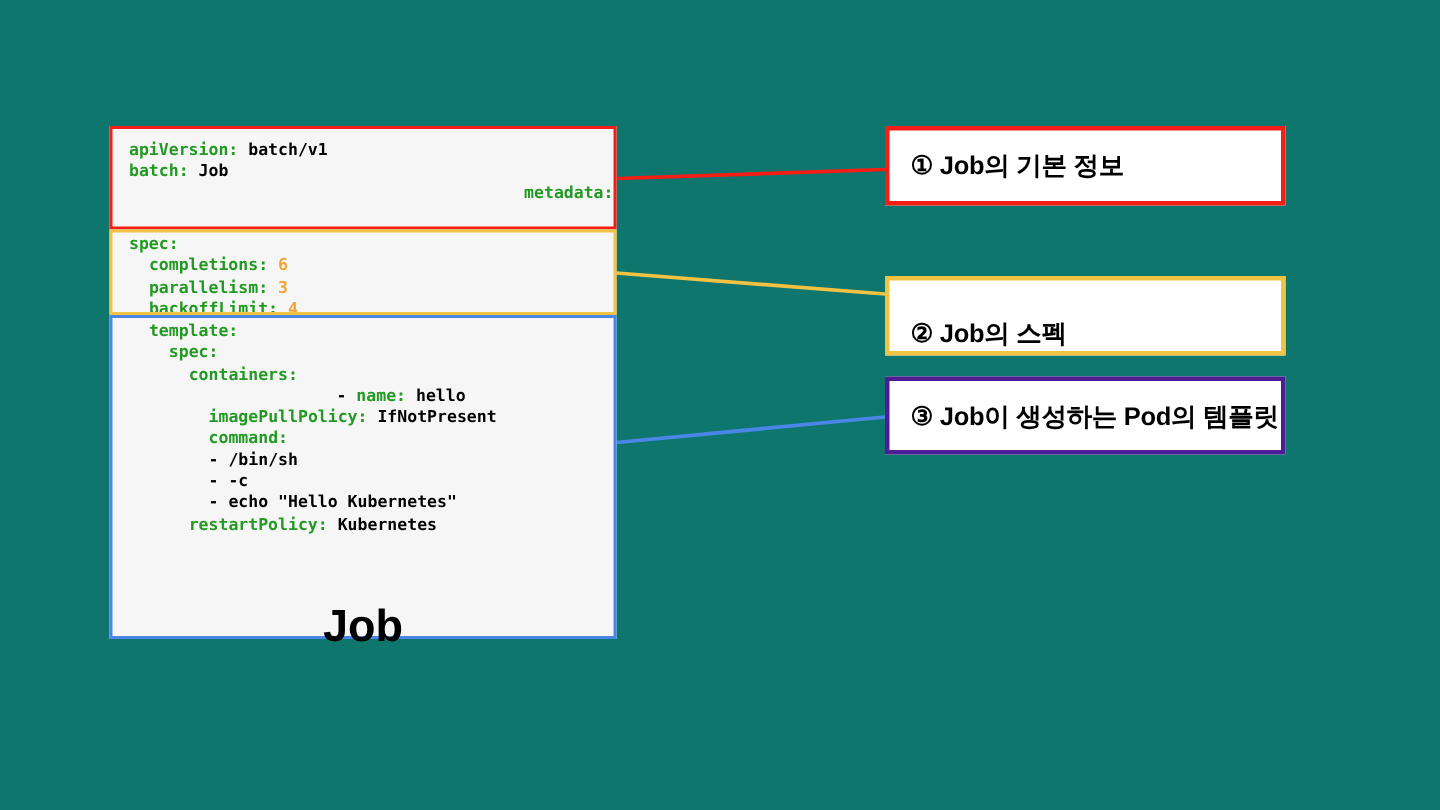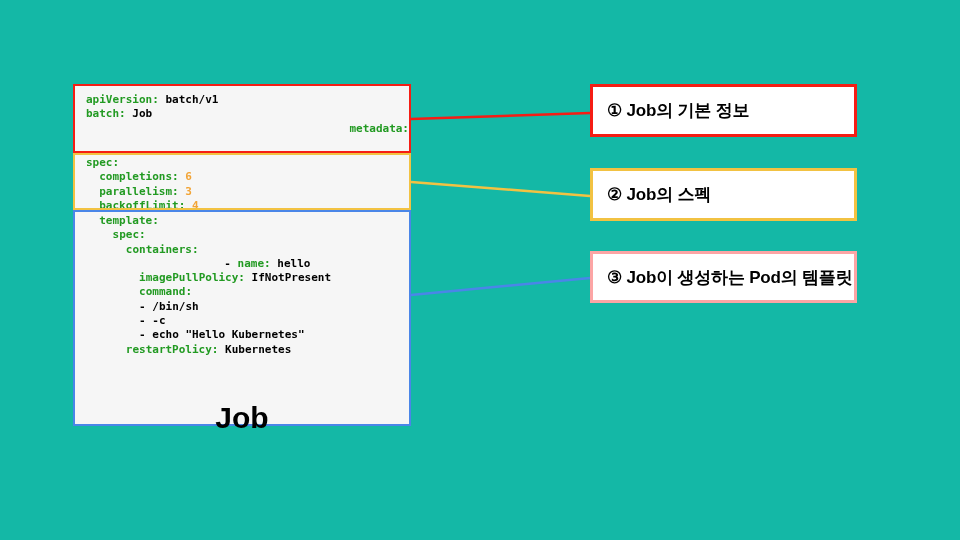--- a/index.html
+++ b/index.html
@@ -1,18 +1,18 @@
 <!DOCTYPE html>
 <html><head>
 <meta charset="utf-8">
 <style>
   html, body { margin: 0; padding: 0; background: #ffffff; }
   .slide {
     position: relative; width: 960px; height: 540px;
-    background: #14b8a6; overflow: hidden;
+    background: #0f766e; overflow: hidden;
     font-family: "Liberation Sans", sans-serif;
   }
   .connectors { position: absolute; left: 0; top: 0; width: 960px; height: 540px; }
 
   .code-box {
     position: absolute; left: 73px; width: 338px;
     background: #f6f6f6; box-sizing: border-box; overflow: hidden;
   }
   .code-box.red    { top: 84px;  height: 69px;  border: 2.5px solid #f51d14; padding: 7px 0 0 11px; }
   .code-box.yellow { top: 153px; height: 57px;  border: 2.5px solid #f2c242; padding: 1px 0 0 11px; }
@@ -28,22 +28,22 @@
   .seg-num { color: #f2a436; }
 
   .label-box {
     position: absolute; left: 590px; width: 267px;
     background: #ffffff; box-sizing: border-box;
     display: flex; align-items: center; padding-left: 14px;
     font-size: 17px; font-weight: bold; color: #000000;
     letter-spacing: -0.2px;
   }
   .label-box.red    { top: 84px;  height: 53px; border: 3px solid #f51d14; }
-  .label-box.yellow { top: 168px; height: 53px; border: 3px solid #f2c242; }
-  .label-box.blue   { top: 251px; height: 52px; border: 3px solid #fca5a5; text-align: right; }
+  .label-box.yellow { top: 184px; height: 53px; border: 3px solid #f2c242; align-items: flex-end; }
+  .label-box.blue   { top: 251px; height: 52px; border: 3px solid #4c1d95; text-align: right; }
 
   .diagram-title {
     position: absolute; left: 73px; top: 401px; width: 338px;
     text-align: center; font-size: 30px; font-weight: bold; color: #000000;
   }
 </style>
 </head>
 <body>
 
 <div class="slide">

